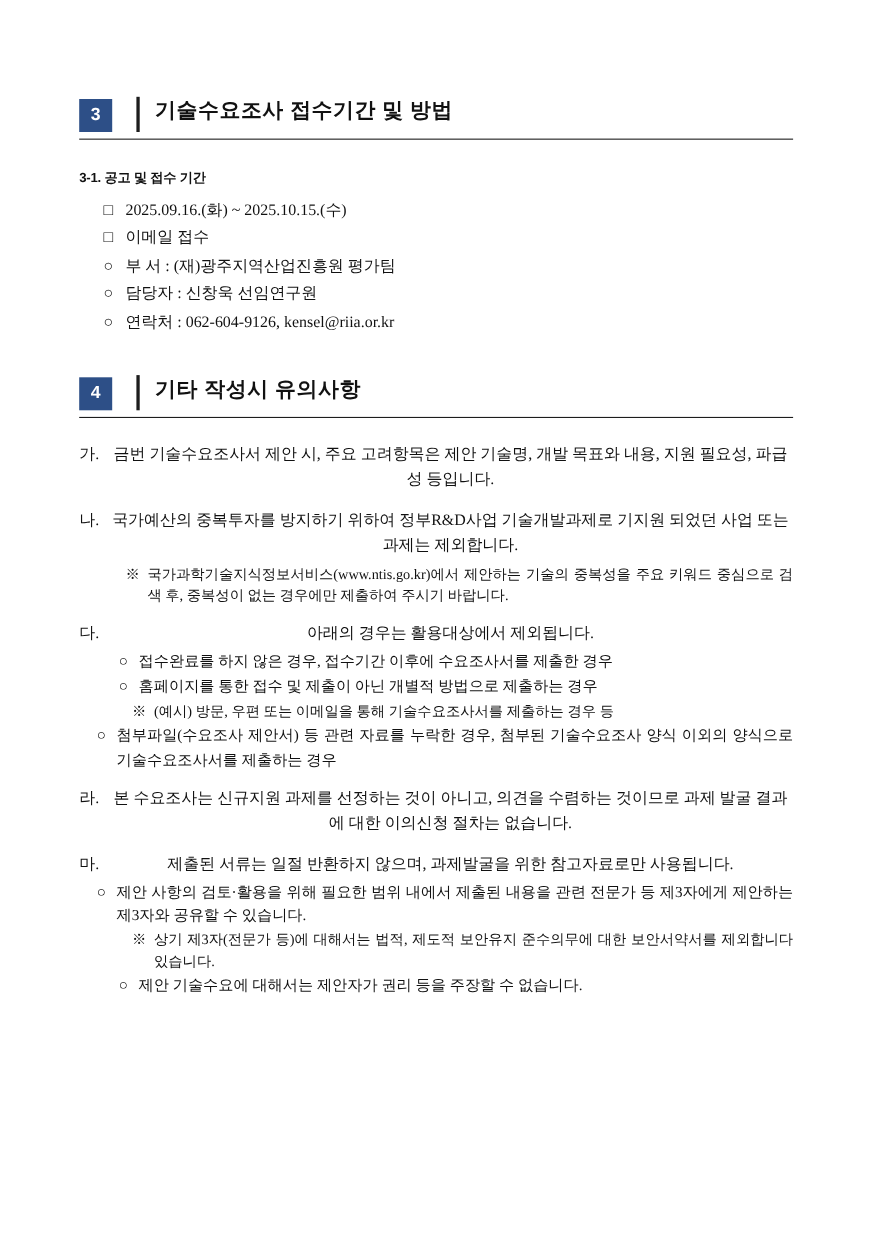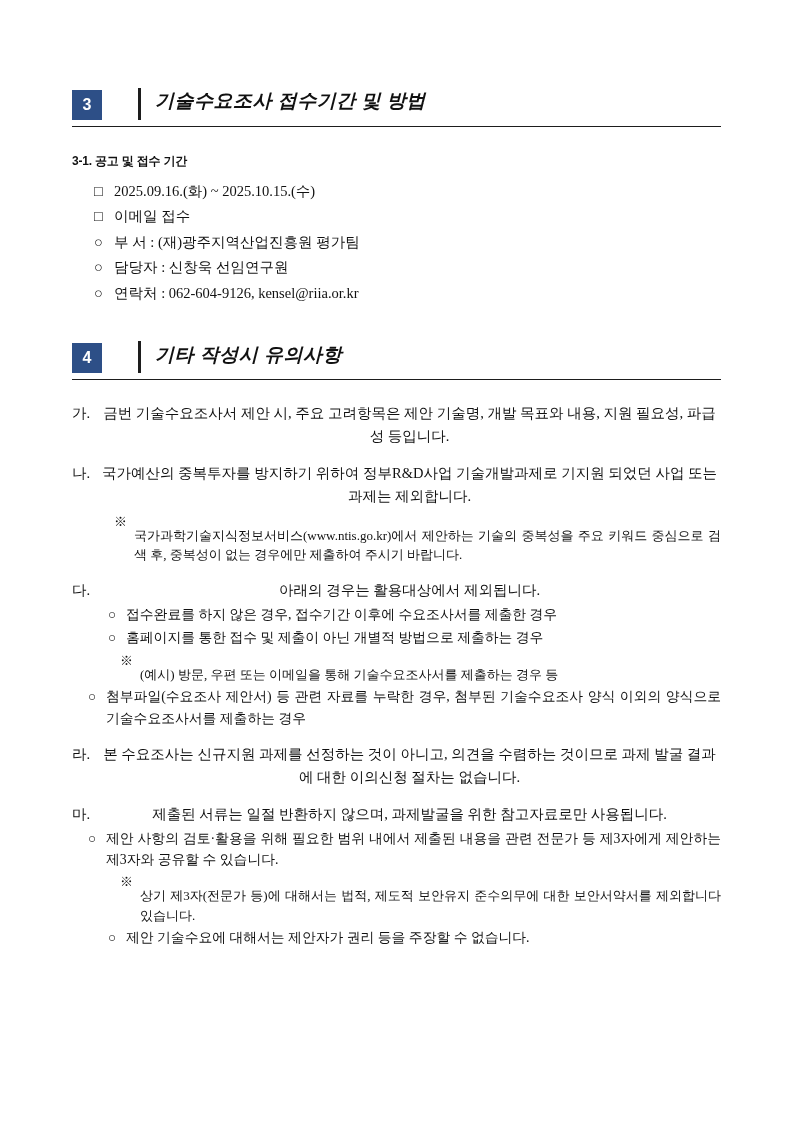--- a/index.html
+++ b/index.html
@@ -37,29 +37,28 @@
     font-family: "Liberation Sans", sans-serif;
     font-weight: bold;
     font-size: 16px;
     display: flex;
     align-items: center;
     justify-content: center;
     flex: 0 0 auto;
     margin-top: 2px;
   }
   .section-title-wrap {
-    margin-left: 36px;
+    margin-left: 22px;
     flex: 1 1 auto;
     display: flex;
     flex-direction: column;
     justify-content: flex-end;
     border-left: 3px solid #1d1d1d;
     padding-left: 14px;
     position: relative;
-    font-style: italic;
   }
   .section-title {
     font-family: "Liberation Sans", sans-serif;
     font-weight: bold;
     font-size: 19px;
     letter-spacing: 0.5px;
     line-height: 1.35;
     padding-bottom: 6px;
     color: #111111;
   }
@@ -133,21 +132,21 @@
   .note-line {
     display: flex;
     font-size: 13px;
     line-height: 1.5;
     margin-top: 2px;
   }
   .note-line .mk {
     flex: 0 0 auto;
     width: 20px;
   }
-  .note-line .tx { flex: 1 1 auto; margin-top: 14px; }
+  .note-line .tx { flex: 1 1 auto; }
 
   .ml-10 { margin-left: 10px; }
   .ml-16 { margin-left: 16px; }
   .ml-22 { margin-left: 22px; }
   .mt-4 { margin-top: 4px; }
 </style>
 </head>
 <body>
 
 <div class="page">

